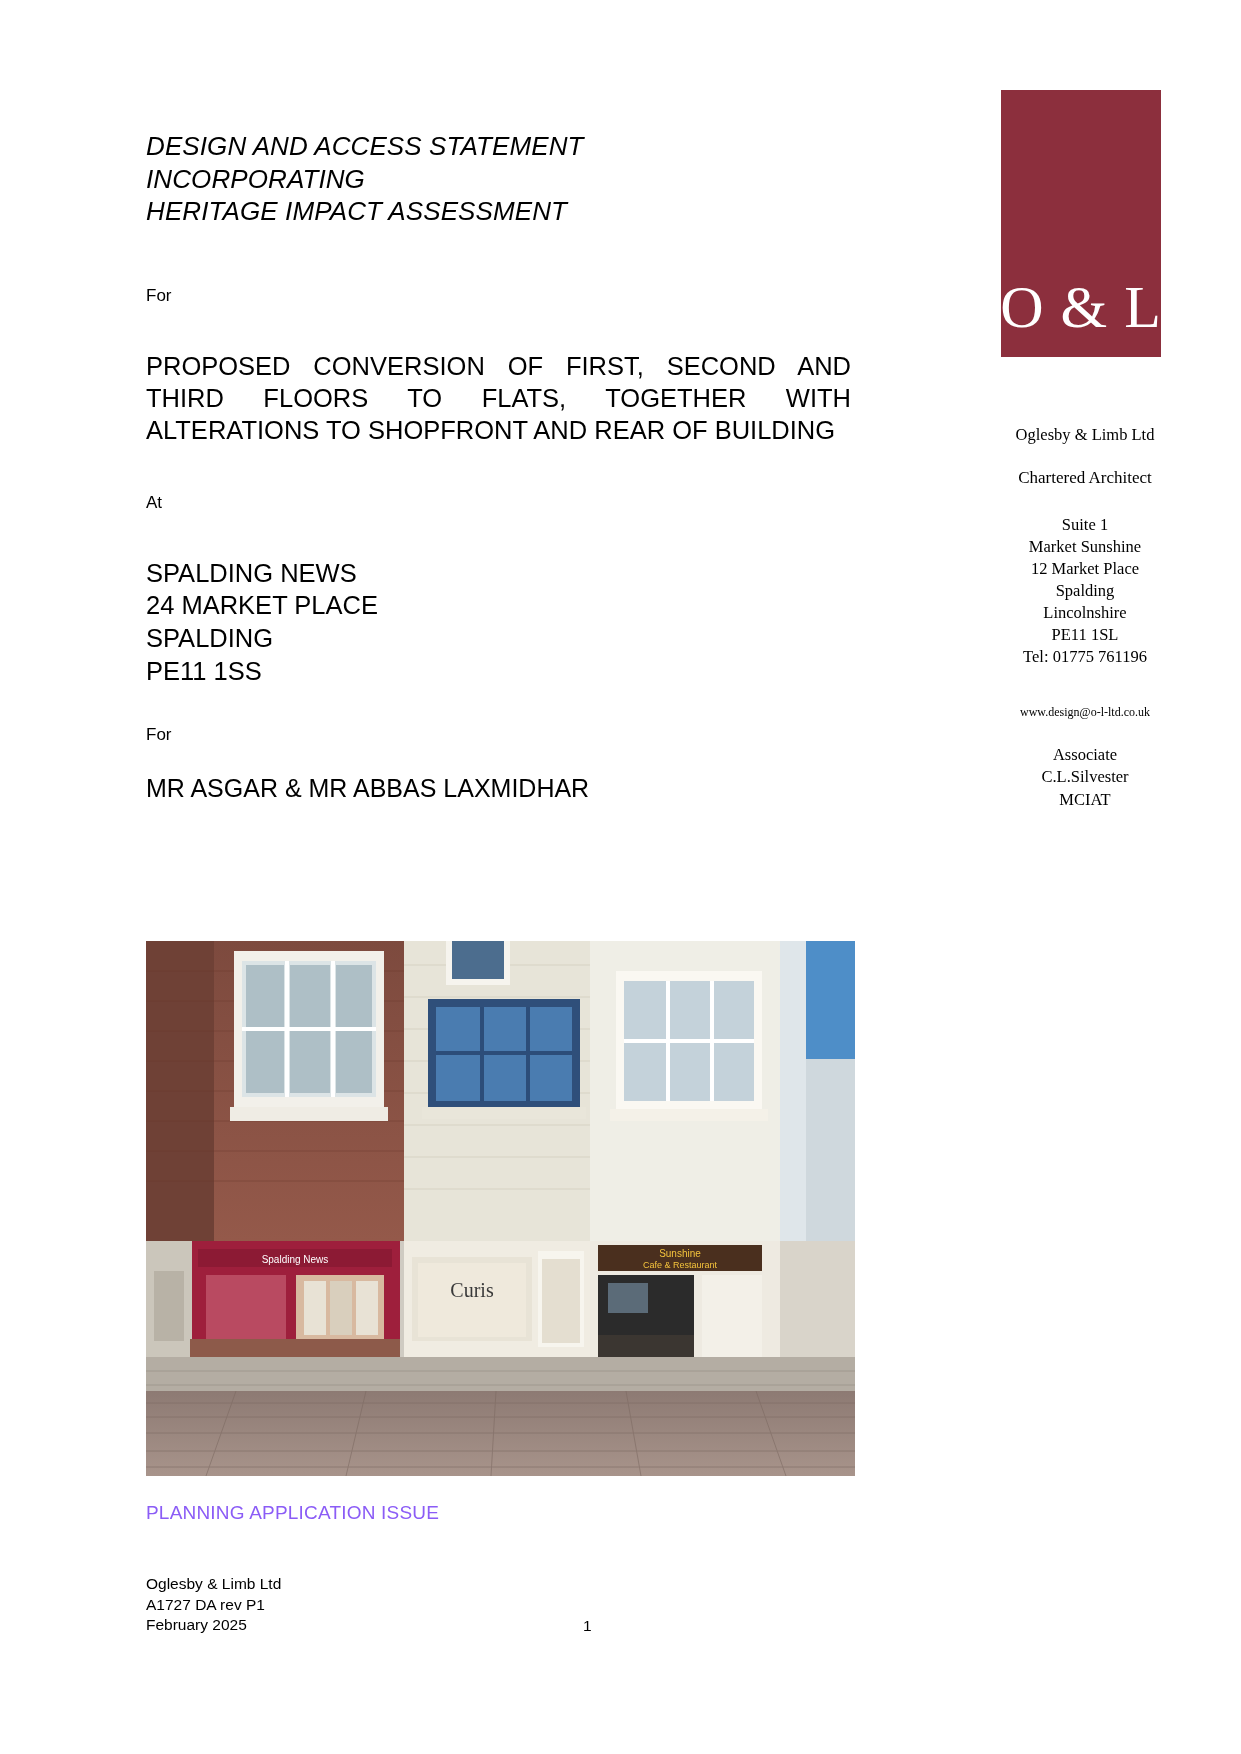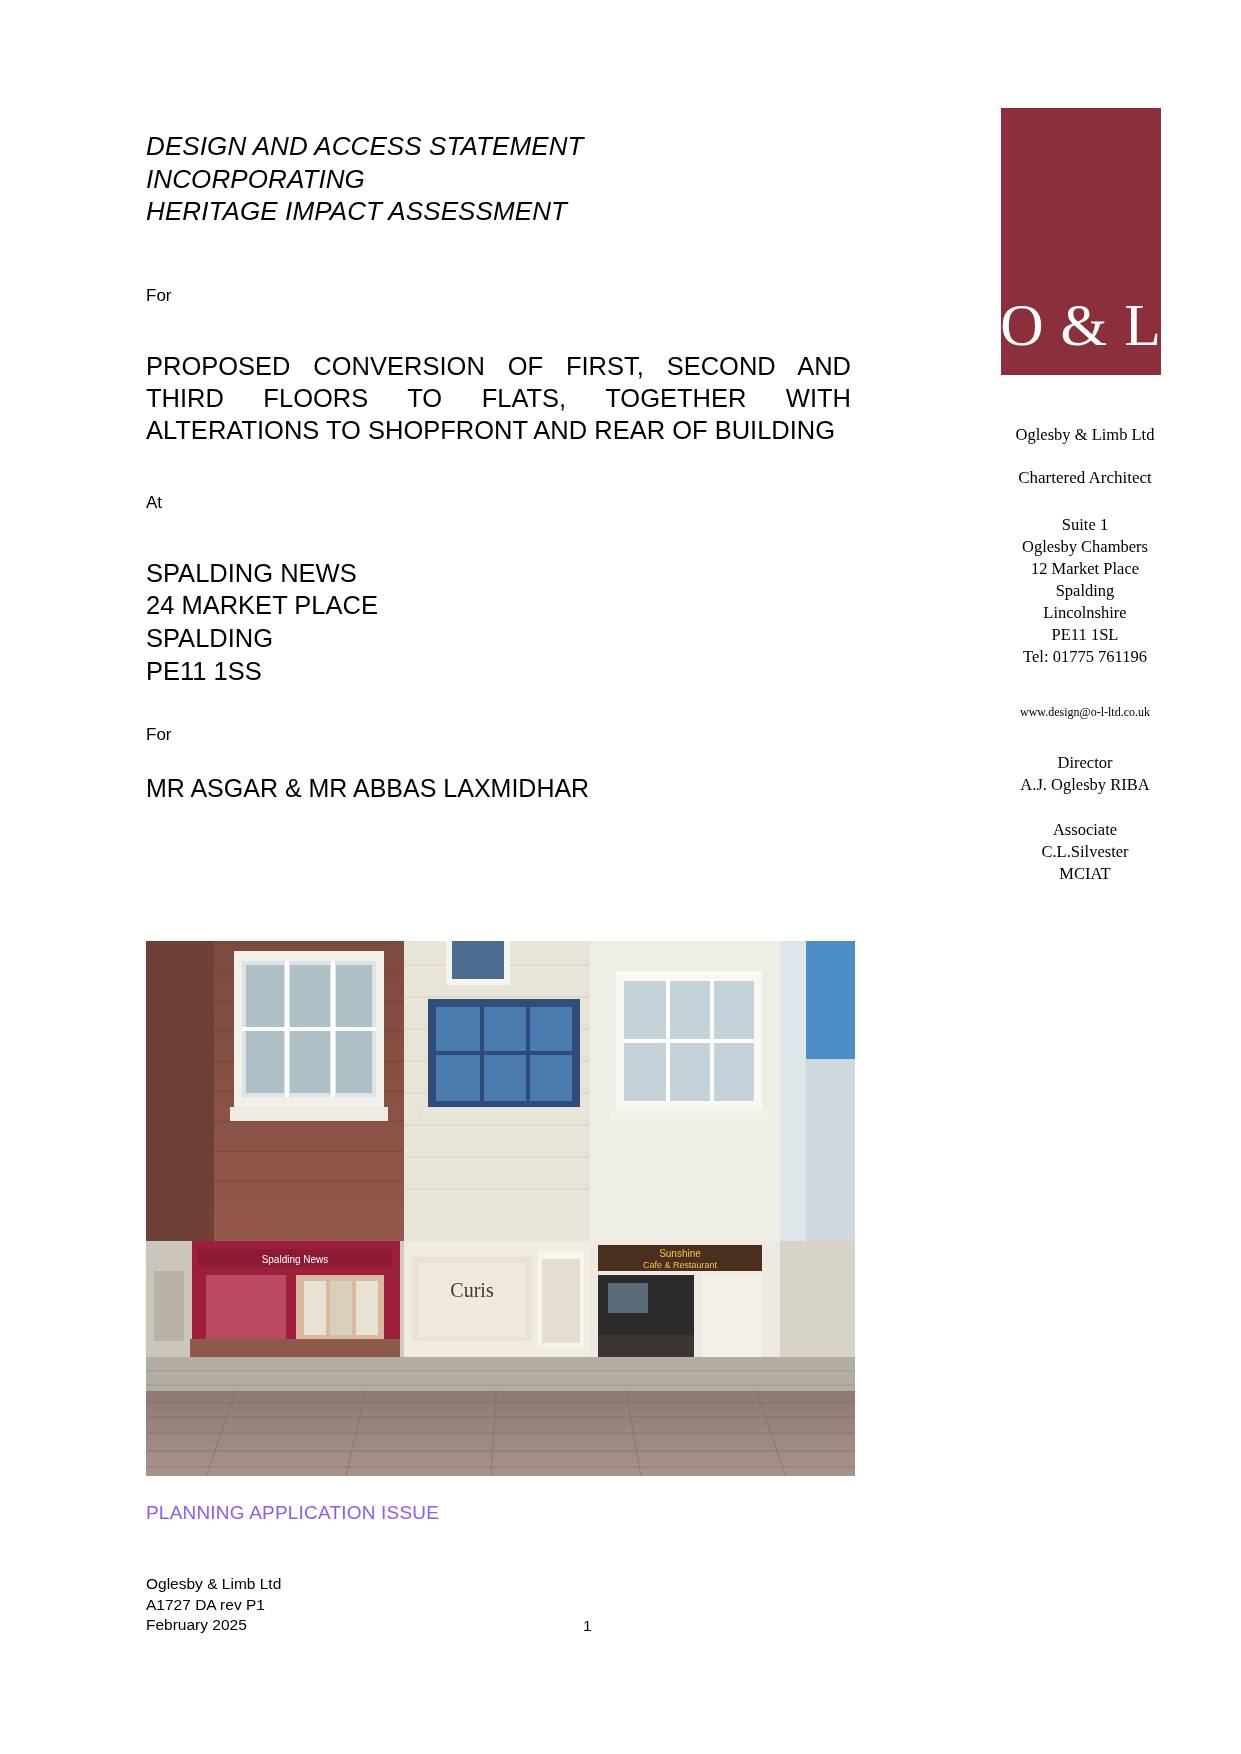--- a/index.html
+++ b/index.html
@@ -110,21 +110,21 @@
     position: absolute;
     left: 583px;
     top: 1617px;
     font-size: 15.5px;
   }
 
   
   .logo-box {
     position: absolute;
     left: 1001px;
-    top: 108px;
+    top: 90px;
     width: 160px;
     height: 267px;
     background: #8c2f3d;
     color: #ffffff;
     display: flex;
     align-items: flex-end;
     justify-content: center;
   }
   .logo-text {
     font-family: "Liberation Serif", serif;
@@ -335,34 +335,30 @@
   <div class="logo-box">
     <div class="logo-text">O &amp; L</div>
   </div>
 
   <div class="right-col">
     <div class="firm">Oglesby &amp; Limb Ltd</div>
     <div class="role">Chartered Architect</div>
 
     <div class="addr">
       <div>Suite 1</div>
-      <div>Oglesby Chambers</div>
+      <div>Market Sunshine</div>
       <div>12 Market Place</div>
       <div>Spalding</div>
       <div>Lincolnshire</div>
       <div>PE11 1SL</div>
       <div>Tel:  01775 761196</div>
     </div>
 
     <div class="web">www.design@o-l-ltd.co.uk</div>
 
-    <div class="block">
-      <div>Director</div>
-      <div>A.J. Oglesby RIBA</div>
-    </div>
 
     <div class="block tight">
       <div>Associate</div>
       <div>C.L.Silvester</div>
       <div>MCIAT</div>
     </div>
 
   </div>
 
 </div>

